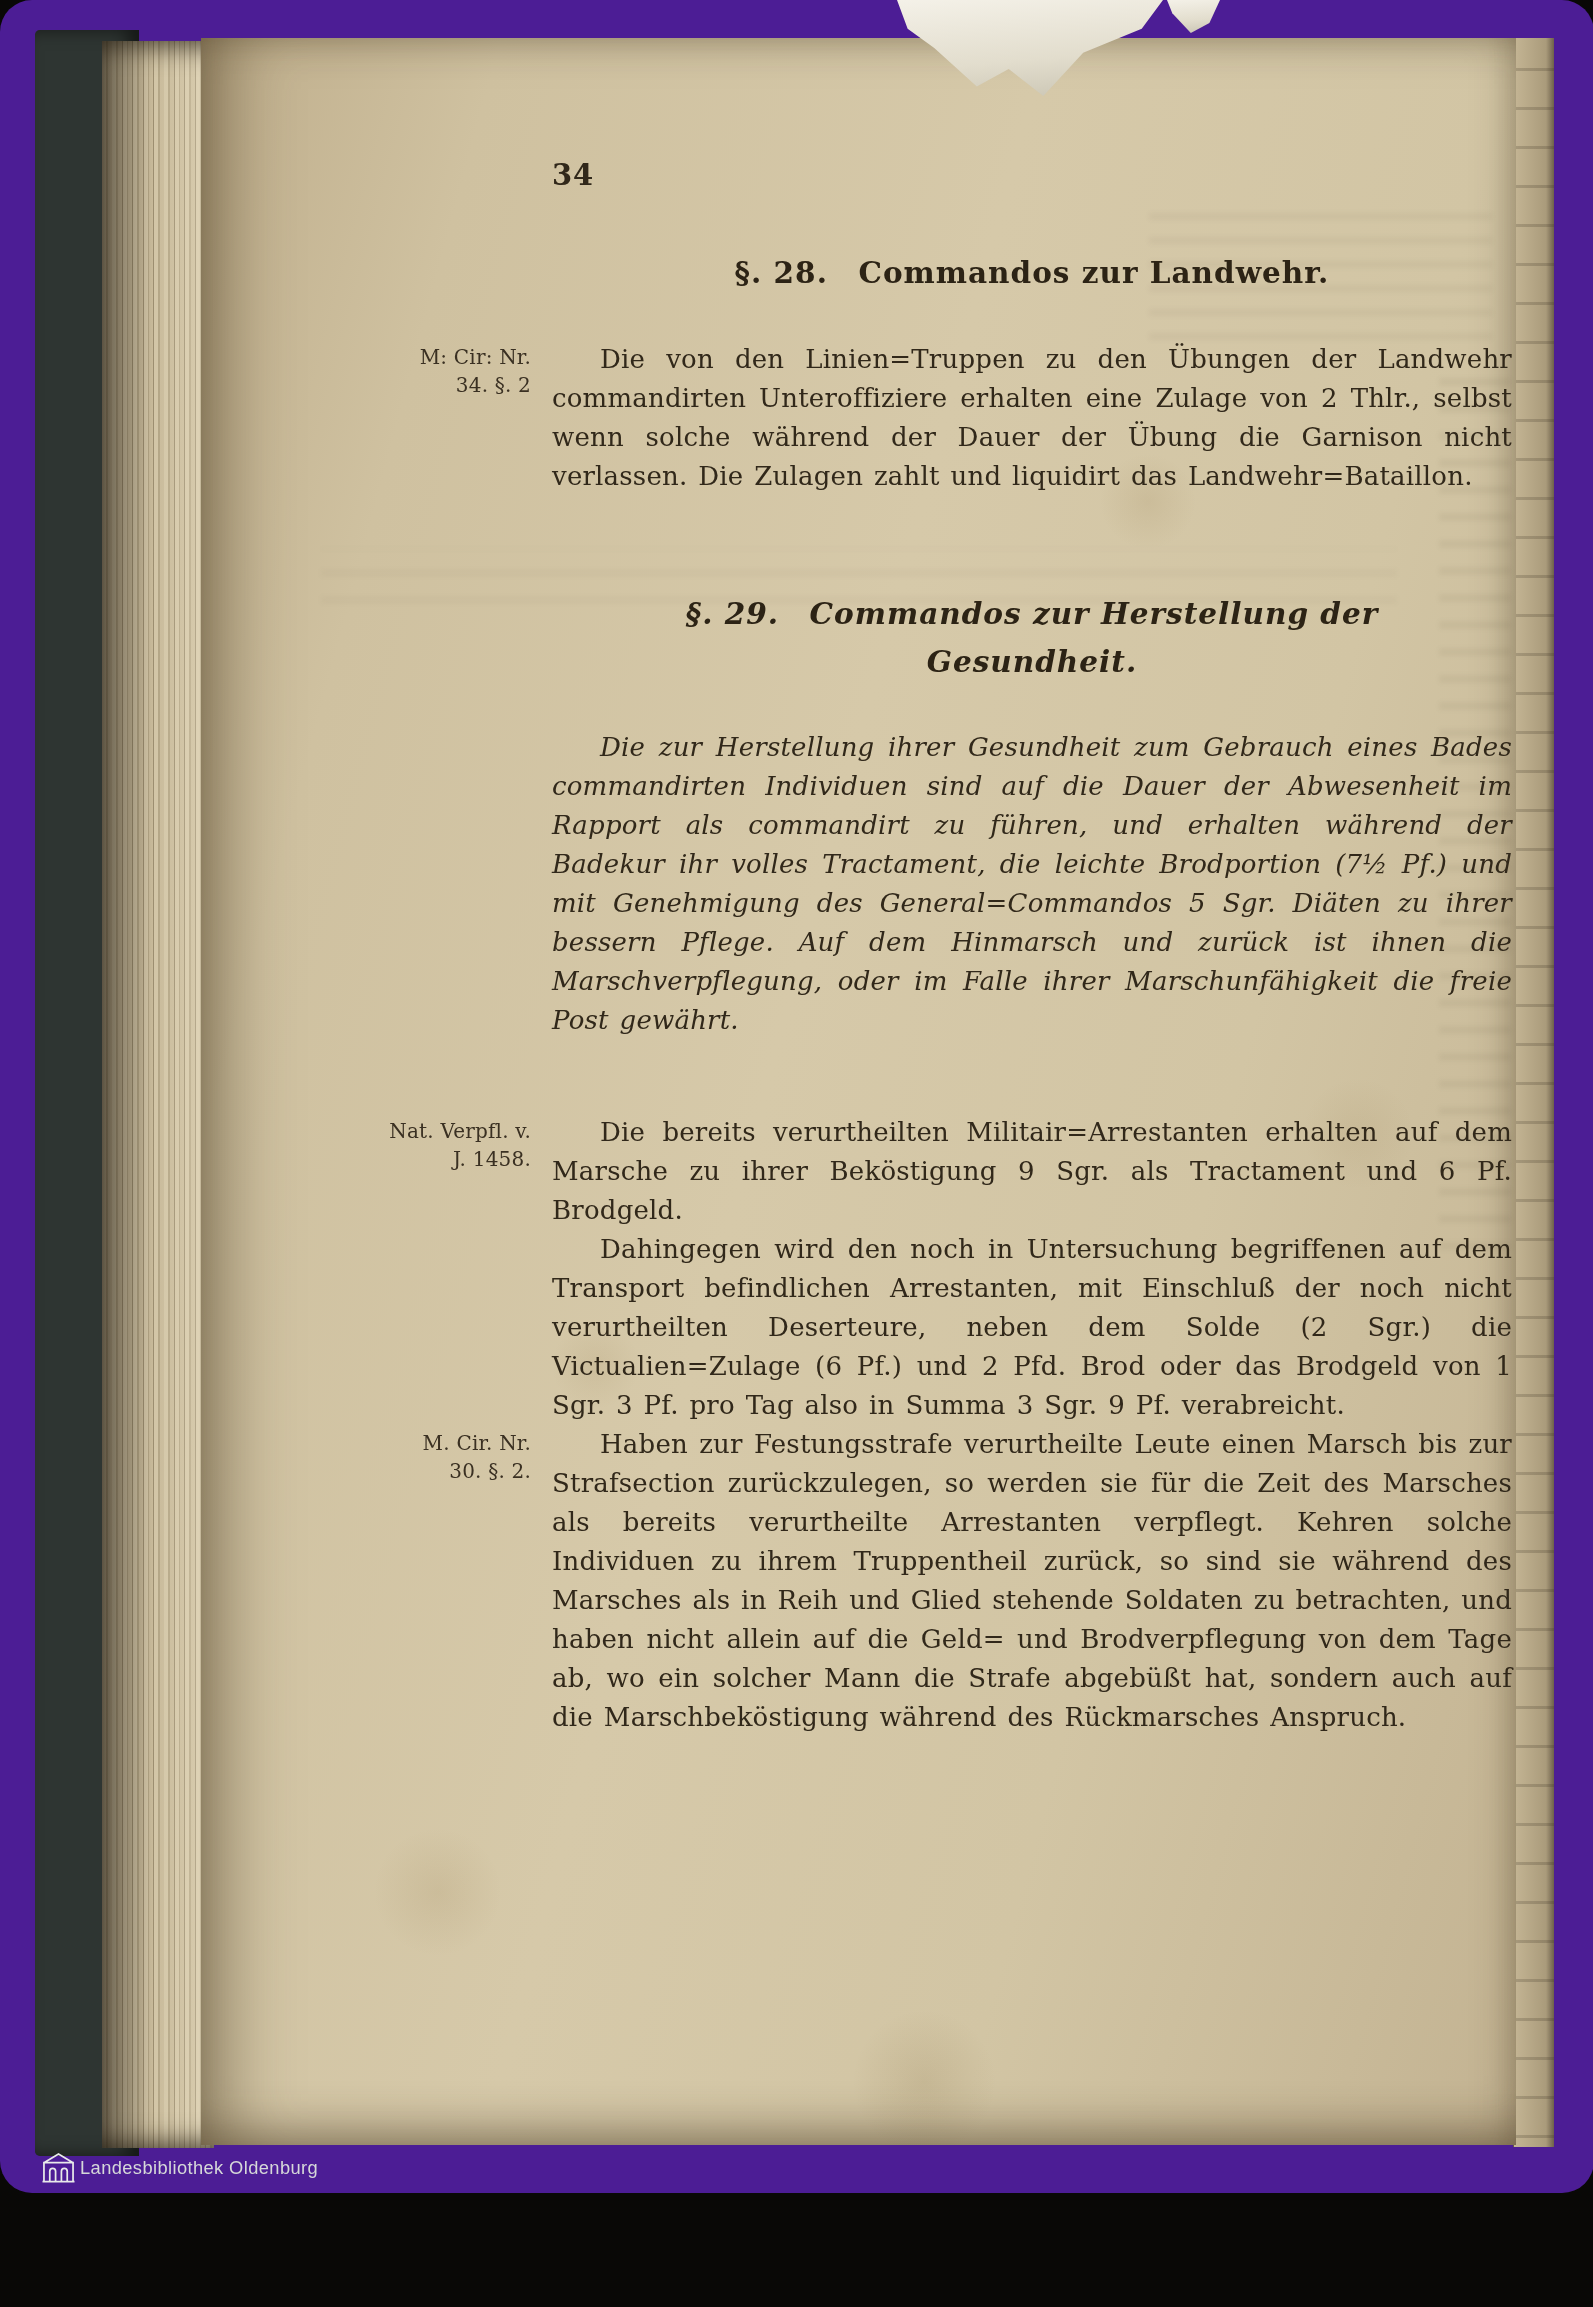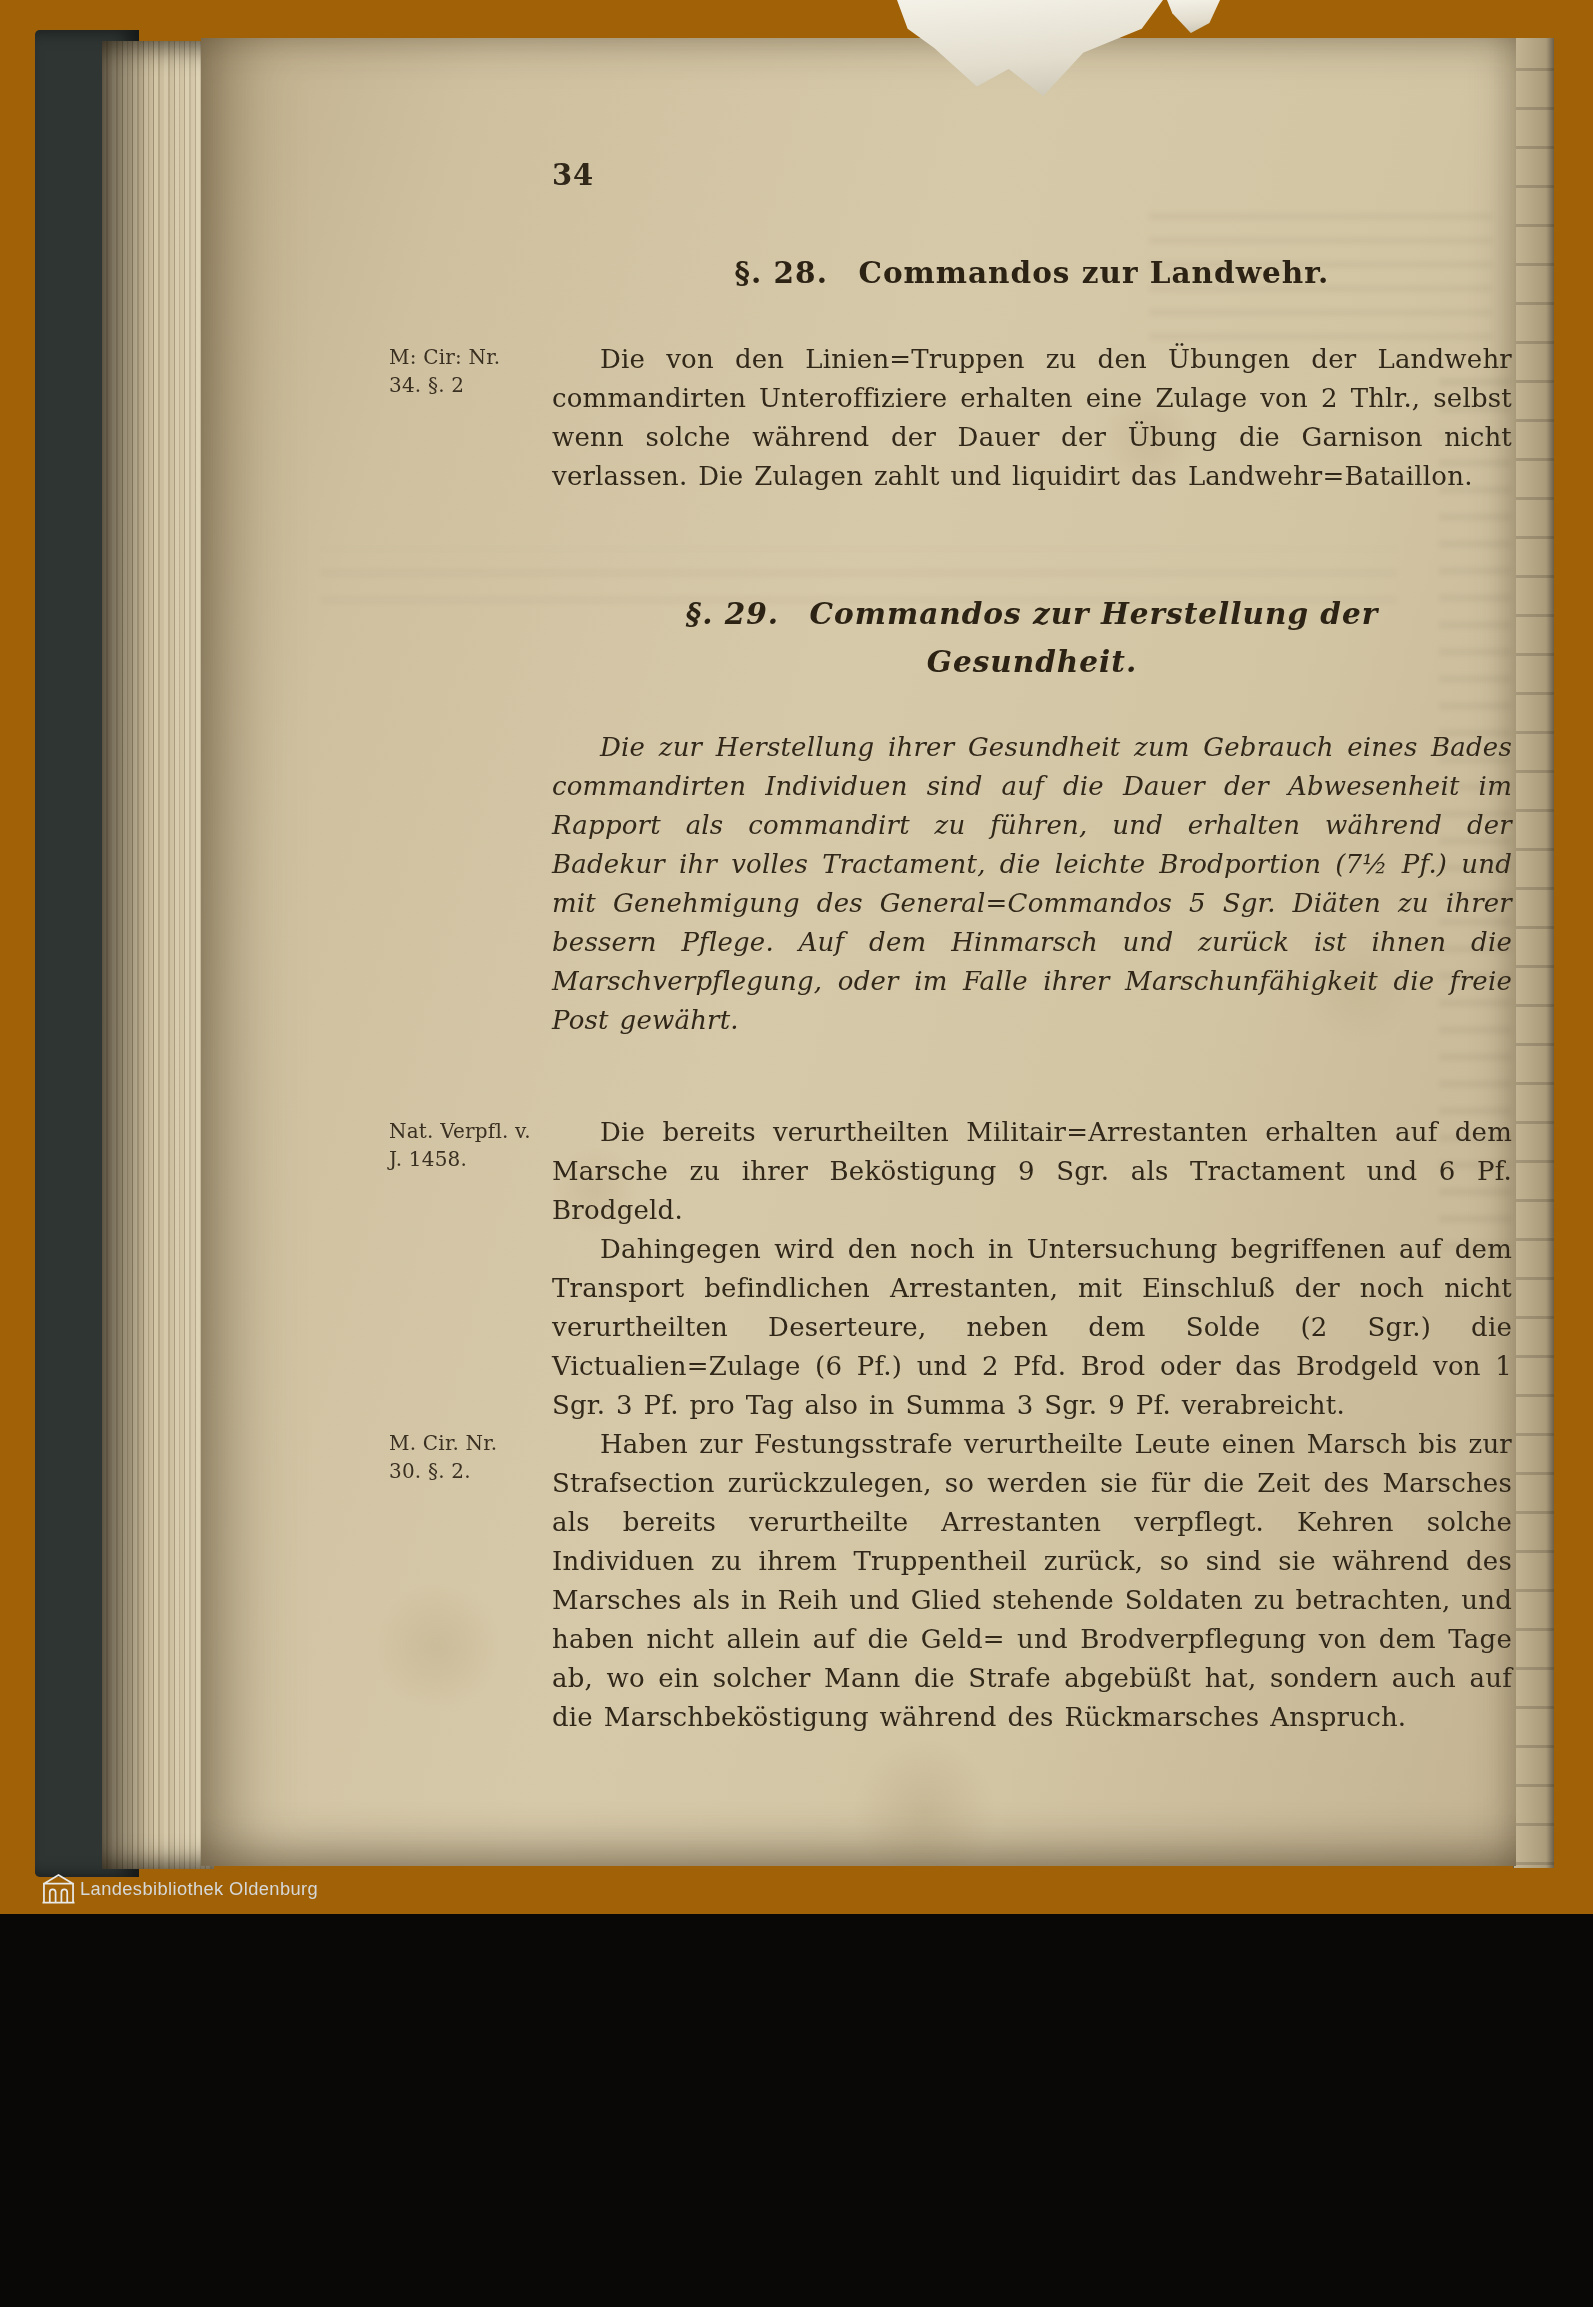--- a/index.html
+++ b/index.html
@@ -1,20 +1,21 @@
 <!DOCTYPE html>
 <html style="font-size:12.8px"><head>
 <meta charset="utf-8">
 <title>Scanned book page</title>
 <style>
   html,body { margin:0; padding:0; background:#090806; }
   .scene {
-    position:relative; width:1594px; height:1914px;
-    background:#a16207; overflow:hidden;
+    position:relative; width:1594px; height:2193px;
+    background:#4c1d95; overflow:hidden;
     font-family:"DejaVu Serif", serif;
+    border-radius:32px;
   }
 
   
   .cover {
     position:absolute; left:35px; top:30px; bottom:37px; width:104px;
     background:
       repeating-linear-gradient(75deg, rgba(255,255,255,0.05) 0 2.4px, transparent 2.4px 13.5px),
       repeating-linear-gradient(160deg, rgba(0,0,0,0.25) 0 4.8px, transparent 4.8px 17.5px),
       linear-gradient(160deg,#4a5550 0%,#2f3734 18%,#3d4a46 34%,#272e2c 52%,#434e4a 70%,#222826 88%,#30373­4 100%);
     background-color:#2e3532;
@@ -83,21 +84,21 @@
   .sec-30 { margin-top:73px; }
   .sec-30 .heading { line-height:1.38; margin-bottom:46px; }
 
   .block { position:relative; }
   .para {
     margin:0; font-size:26px; line-height:39px; text-align:justify;
     text-indent:48px; word-spacing:2.4px; letter-spacing:0.2px;
   }
   .margin-note {
     position:absolute; right:100%; margin-right:21px; top:3.2px; width:142px;
-    font-size:20px; line-height:1.42; text-align:left; color:#3a3022;
+    font-size:20px; line-height:1.42; text-align:right; color:#3a3022;
     letter-spacing:0.2px;
   }
   .margin-note:empty { display:none; }
 
   
   .fragment {
     position:absolute; background:linear-gradient(175deg,#f4f1e8 0%,#e2ddcd 60%,#c9c4b2 100%);
     filter:drop-shadow(0 3.2px 4.8px rgba(0,0,0,.55));
   }
   .f1 {

